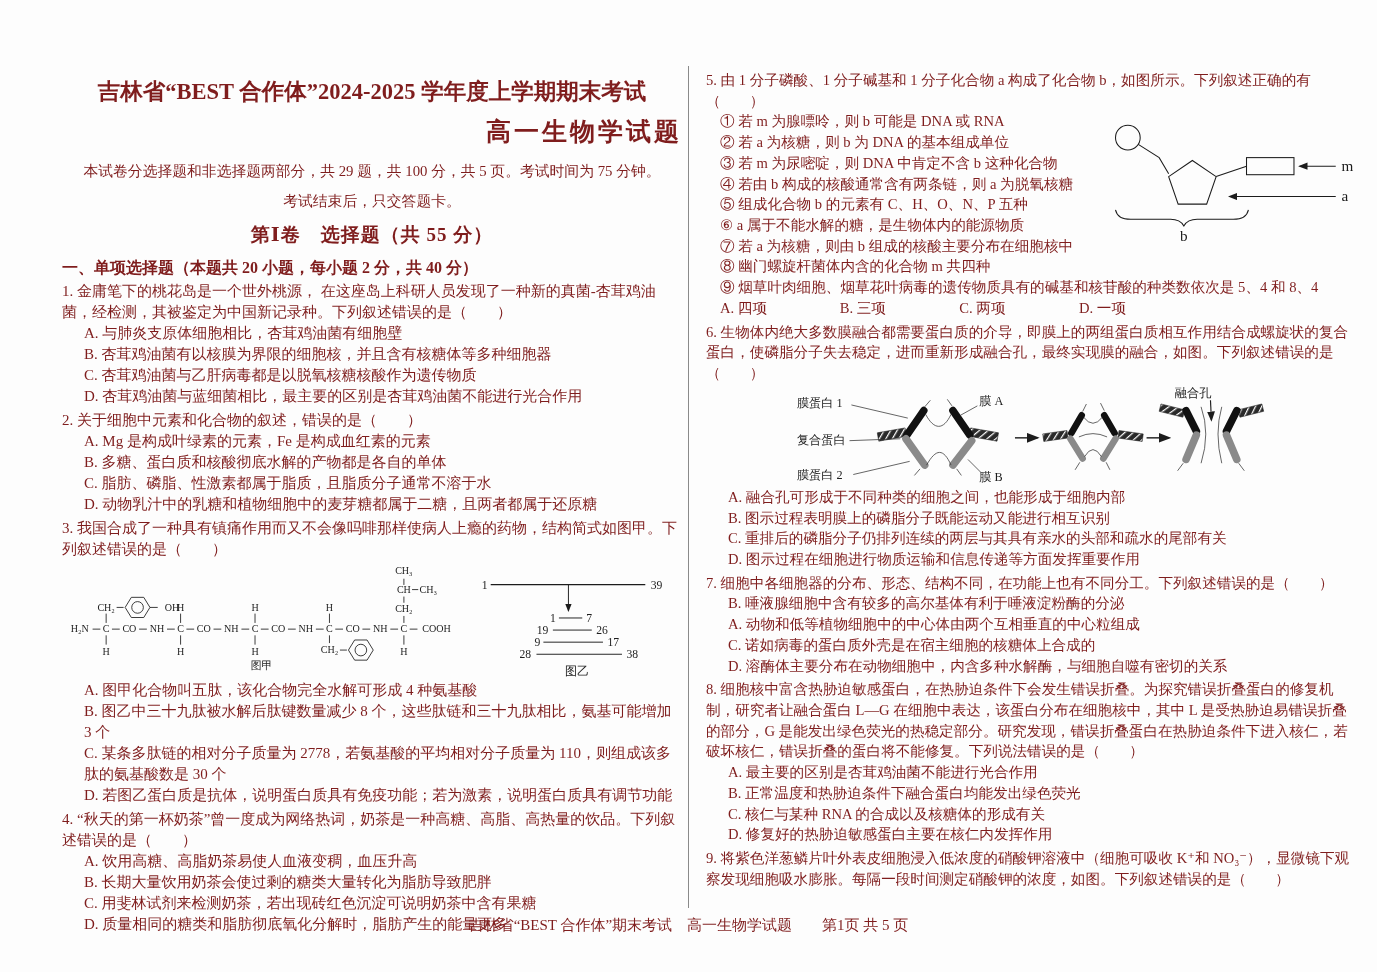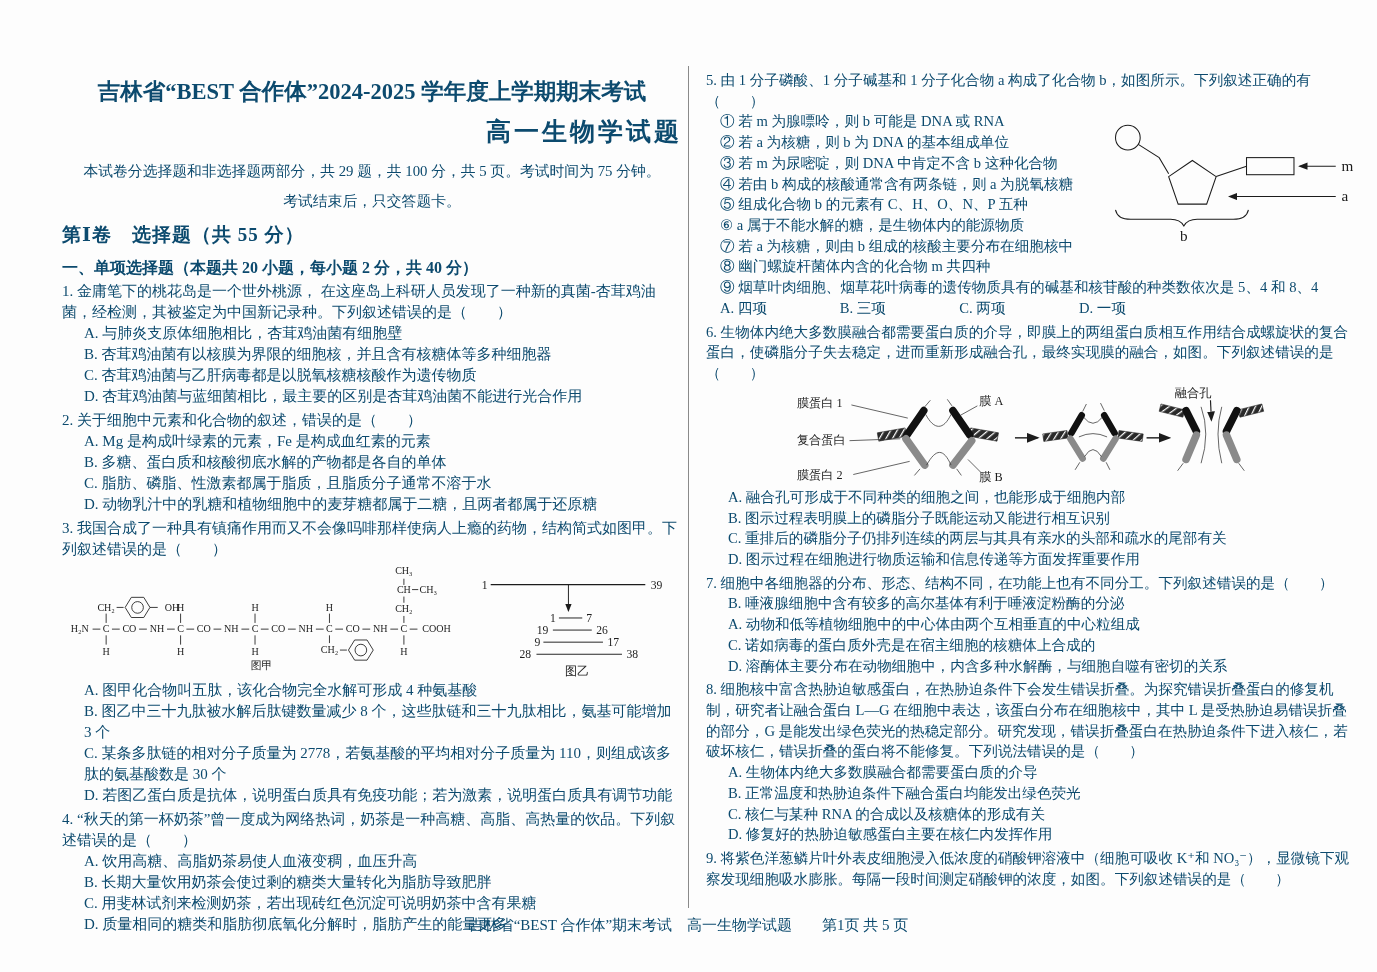--- a/index.html
+++ b/index.html
@@ -1,26 +1,26 @@
 <!DOCTYPE html>
 <html><head>
 <meta charset="utf-8">
 <style>
   html,body{margin:0;padding:0;background:#ffffff;}
-  .page{position:relative;width:1377px;height:972px;background:#fdfdfd;color:#0c4a6e;
+  .page{position:relative;width:1377px;height:972px;background:#fdfdfd;color:#7f1d1d;
         font-family:"Liberation Serif","DejaVu Serif",serif;overflow:hidden;}
   .divider{position:absolute;left:688px;top:66px;width:1px;height:842px;background:#8a8a8a;}
   .col{position:absolute;}
   .col-left{left:62px;top:76px;width:620px;font-size:15px;line-height:1.40;}
   .col-right{left:706px;top:70px;width:648px;font-size:14.6px;line-height:1.42;}
   .title{font-size:22.5px;font-weight:bold;text-align:center;margin:0 0 6px 0;}
   .subtitle{font-size:25px;font-weight:bold;text-align:right;margin:0 0 12px 0;letter-spacing:3px;}
   .info{font-size:14.8px;text-align:center;margin:0 0 10px 0;}
   .note{font-size:14.8px;text-align:center;margin:0 0 10px 0;}
-  .sec-title{font-size:19px;font-weight:bold;text-align:left;margin:0 0 8px 0;letter-spacing:1px;}
+  .sec-title{font-size:19px;font-weight:bold;text-align:center;margin:0 0 8px 0;letter-spacing:1px;}
   .part-head{font-size:16px;font-weight:bold;margin:0 0 2px 0;}
   .q{margin:0 0 3px 0;}
   .stem{}
   .opt{padding-left:22px;}
   .item{padding-left:14px;}
   .optrow{padding-left:14px;}
   .optrow .oi{display:inline-block;min-width:116px;}
   .figrow{display:flex;align-items:flex-start;gap:18px;margin:4px 0 2px 4px;}
   .fig-nucleotide{float:right;margin:2px 0 2px 8px;}
   .fig-fusion{display:block;margin:2px auto 2px auto;}
@@ -323,21 +323,21 @@
     <div class="q">
       <div class="stem">7. 细胞中各细胞器的分布、形态、结构不同，在功能上也有不同分工。下列叙述错误的是（　　）</div>
       <div class="opt">B. 唾液腺细胞中含有较多的高尔基体有利于唾液淀粉酶的分泌</div>
       <div class="opt">A. 动物和低等植物细胞中的中心体由两个互相垂直的中心粒组成</div>
       <div class="opt">C. 诺如病毒的蛋白质外壳是在宿主细胞的核糖体上合成的</div>
       <div class="opt">D. 溶酶体主要分布在动物细胞中，内含多种水解酶，与细胞自噬有密切的关系</div>
     </div>
 
     <div class="q">
       <div class="stem">8. 细胞核中富含热胁迫敏感蛋白，在热胁迫条件下会发生错误折叠。为探究错误折叠蛋白的修复机制，研究者让融合蛋白 L—G 在细胞中表达，该蛋白分布在细胞核中，其中 L 是受热胁迫易错误折叠的部分，G 是能发出绿色荧光的热稳定部分。研究发现，错误折叠蛋白在热胁迫条件下进入核仁，若破坏核仁，错误折叠的蛋白将不能修复。下列说法错误的是（　　）</div>
-      <div class="opt">A. 生物体内绝大多数膜融合都需要蛋白质的介导</div>
+      <div class="opt">A. 最主要的区别是杏茸鸡油菌不能进行光合作用</div>
       <div class="opt">B. 正常温度和热胁迫条件下融合蛋白均能发出绿色荧光</div>
       <div class="opt">C. 核仁与某种 RNA 的合成以及核糖体的形成有关</div>
       <div class="opt">D. 修复好的热胁迫敏感蛋白主要在核仁内发挥作用</div>
     </div>
 
     <div class="q">
       <div class="stem">9. 将紫色洋葱鳞片叶外表皮细胞浸入低浓度的硝酸钾溶液中（细胞可吸收 K⁺和 NO₃⁻），显微镜下观察发现细胞吸水膨胀。每隔一段时间测定硝酸钾的浓度，如图。下列叙述错误的是（　　）</div>
     </div>
   </div>
 

